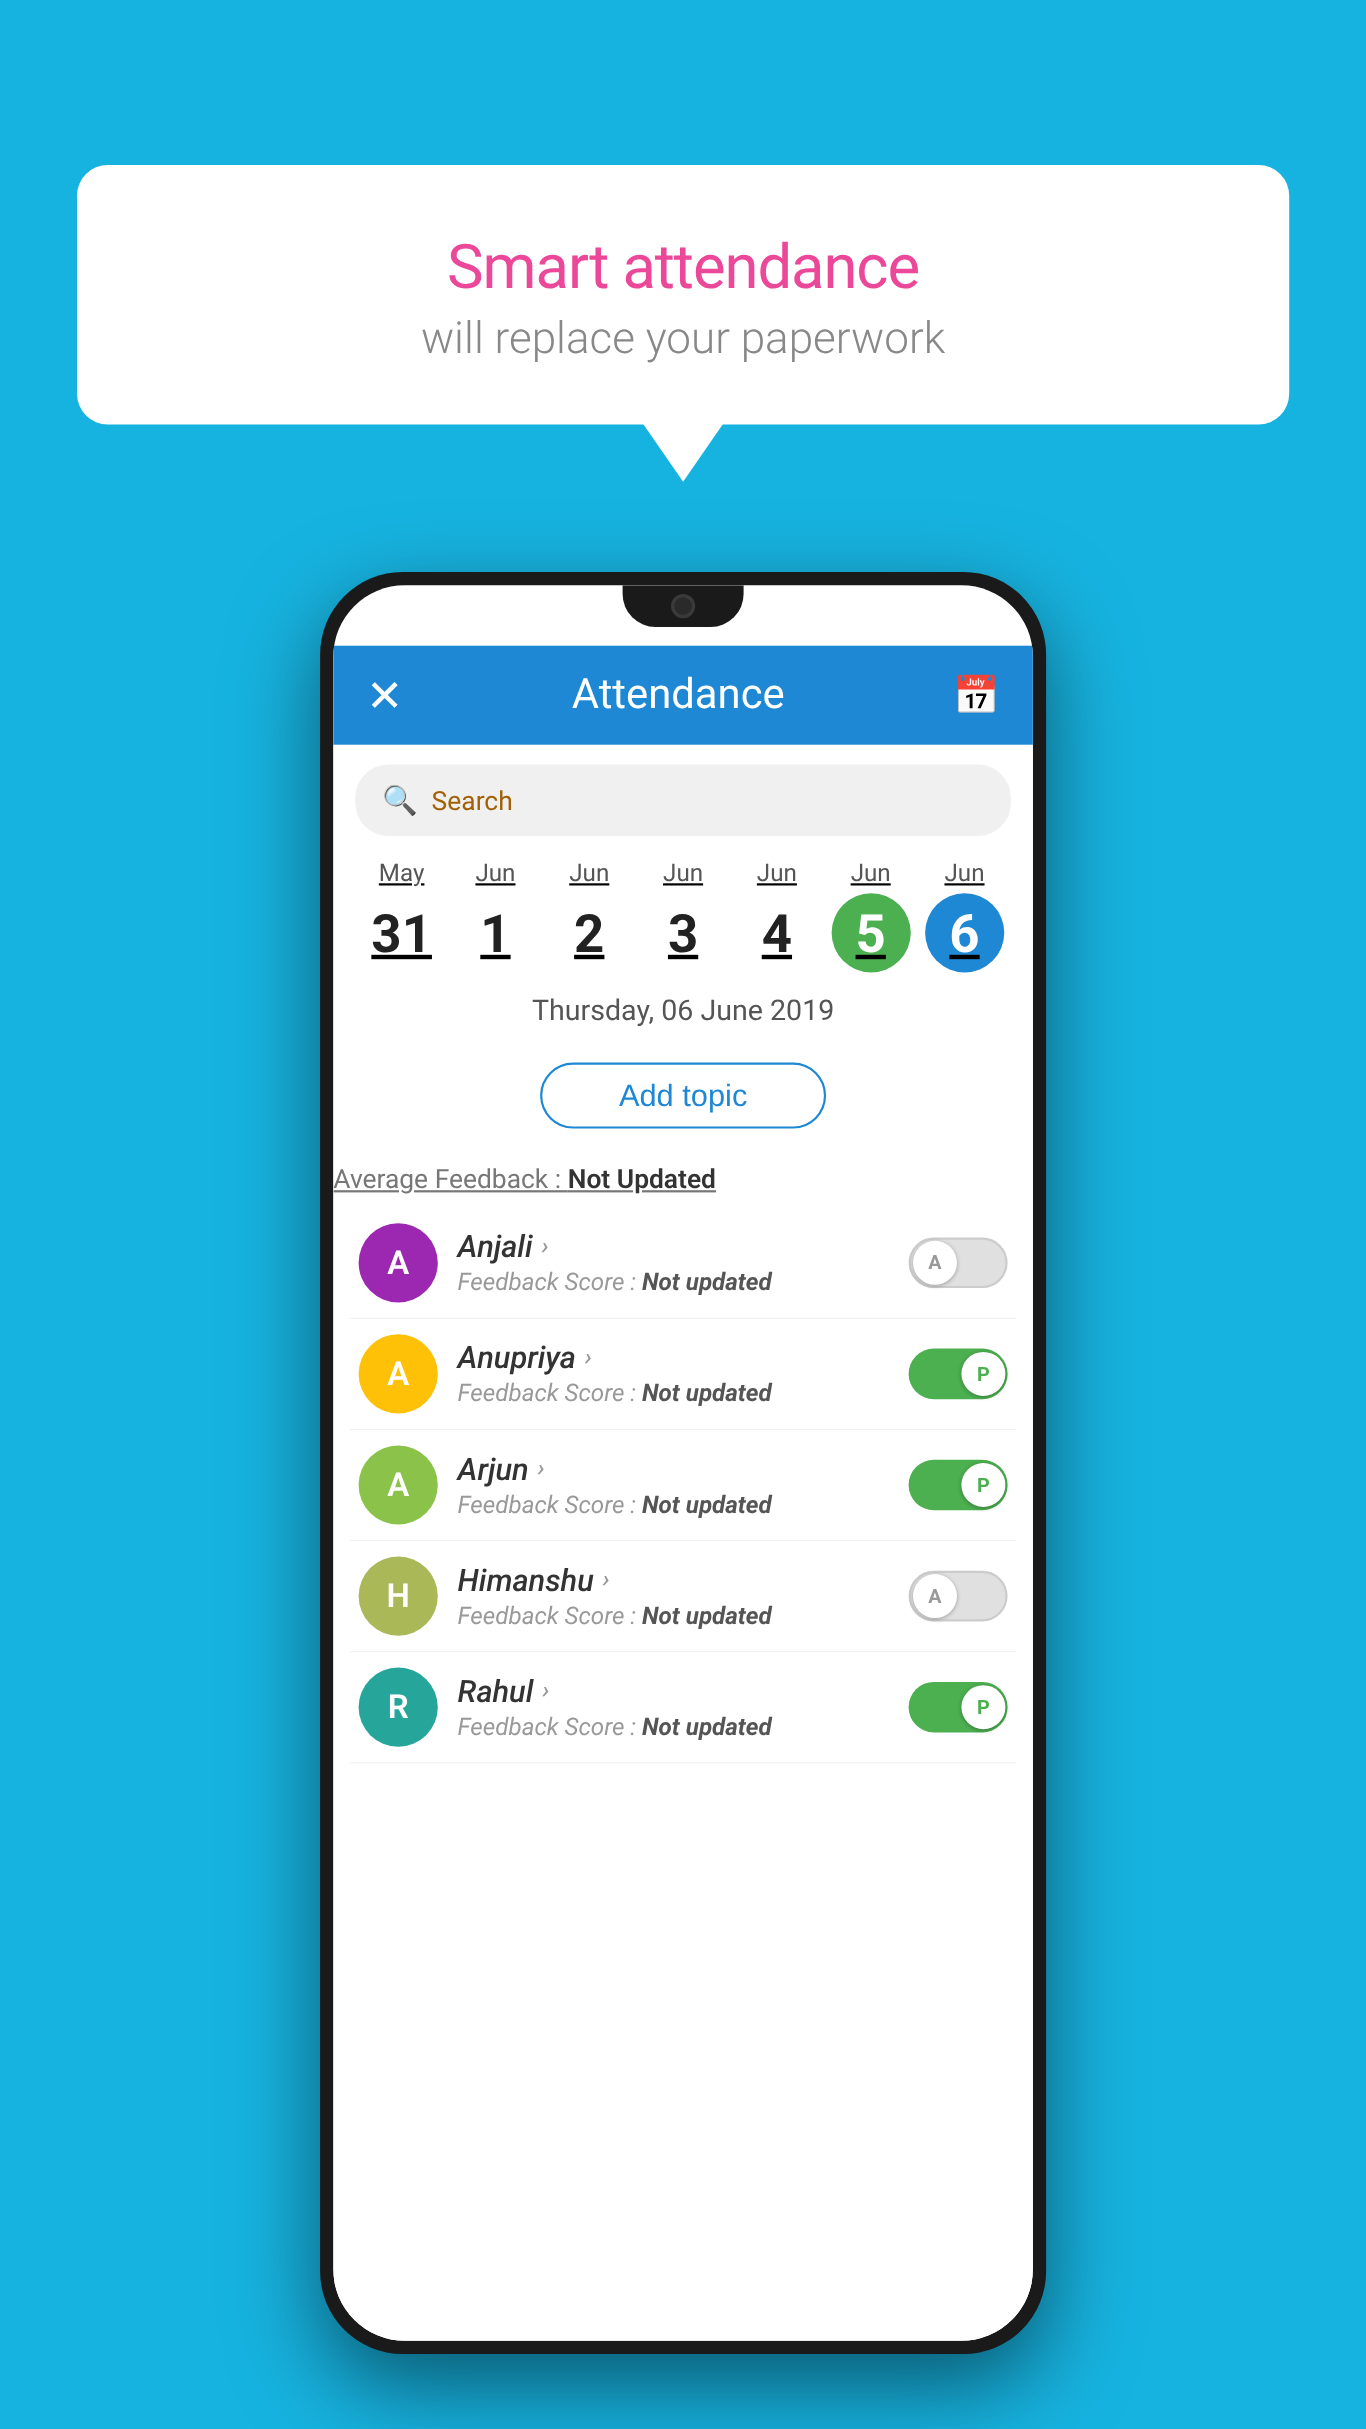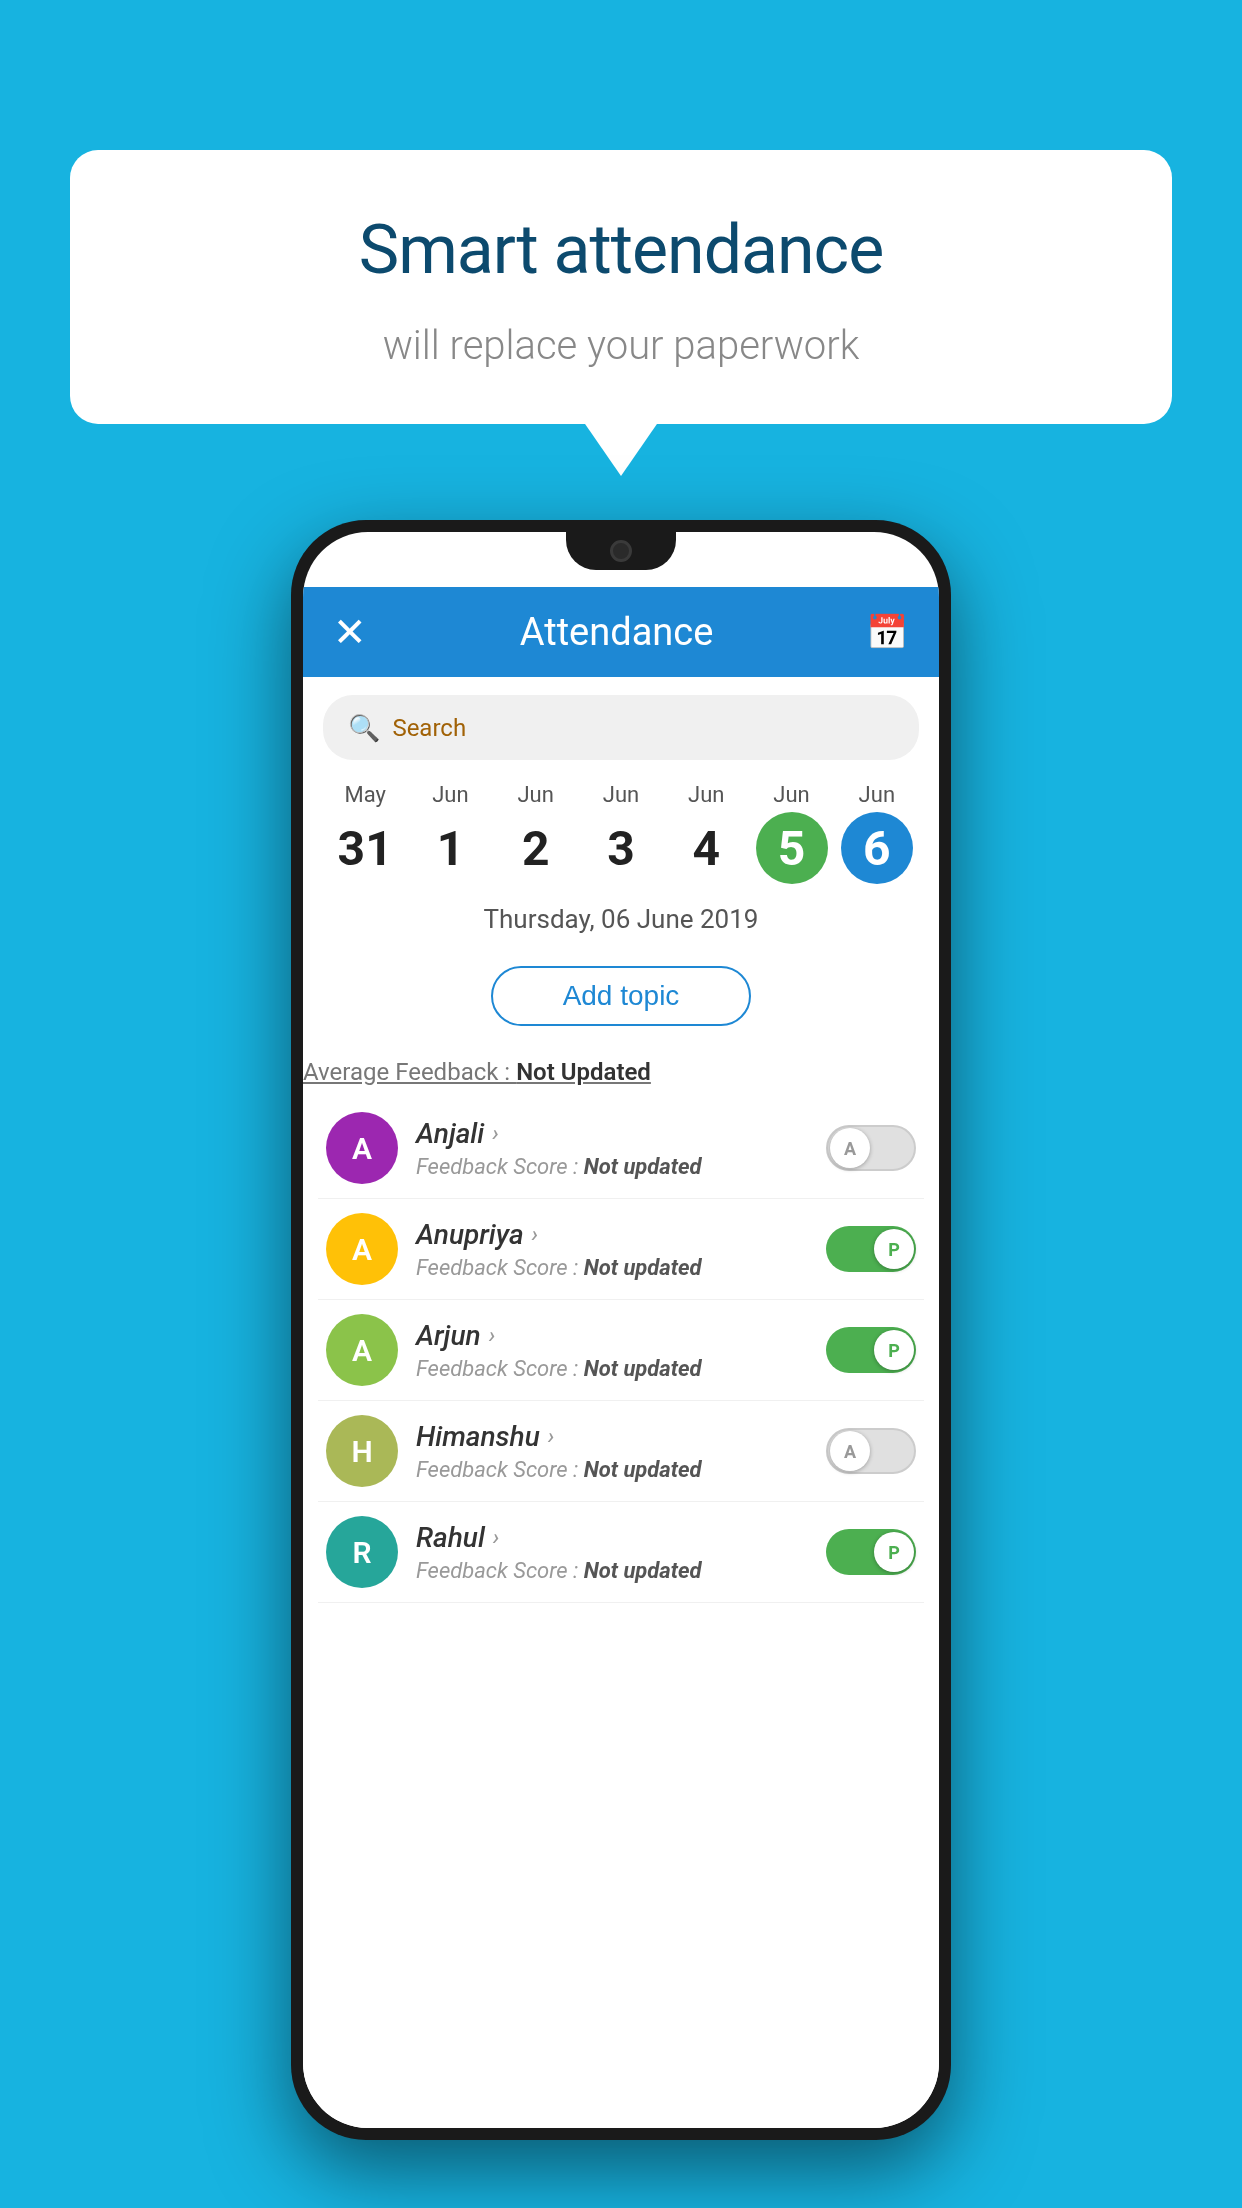--- a/index.html
+++ b/index.html
@@ -32,24 +32,24 @@
       left: 50%;
       transform: translateX(-50%);
       width: 0;
       height: 0;
       border-left: 38px solid transparent;
       border-right: 38px solid transparent;
       border-top: 55px solid white;
     }
 
     .bubble-title {
-      color: #0c4a6e;
-      font-size: 68px;
+      color: #ec4899;
+      font-size: 56px;
       font-weight: 400;
-      margin-bottom: 32px;
+      margin-bottom: 8px;
       letter-spacing: -1px;
     }
 
     .bubble-subtitle {
       color: #888;
       font-size: 40px;
       font-weight: 300;
     }
 
     
@@ -206,20 +206,21 @@
       font-size: 24px;
     }
 
     
     .date-scroller {
       display: flex;
       align-items: flex-start;
       padding: 10px 20px;
       gap: 1px;
       justify-content: space-between;
+      text-decoration: underline;
     }
 
     .date-col {
       display: flex;
       flex-direction: column;
       align-items: center;
       width: 85px;
     }
 
     .date-month {

